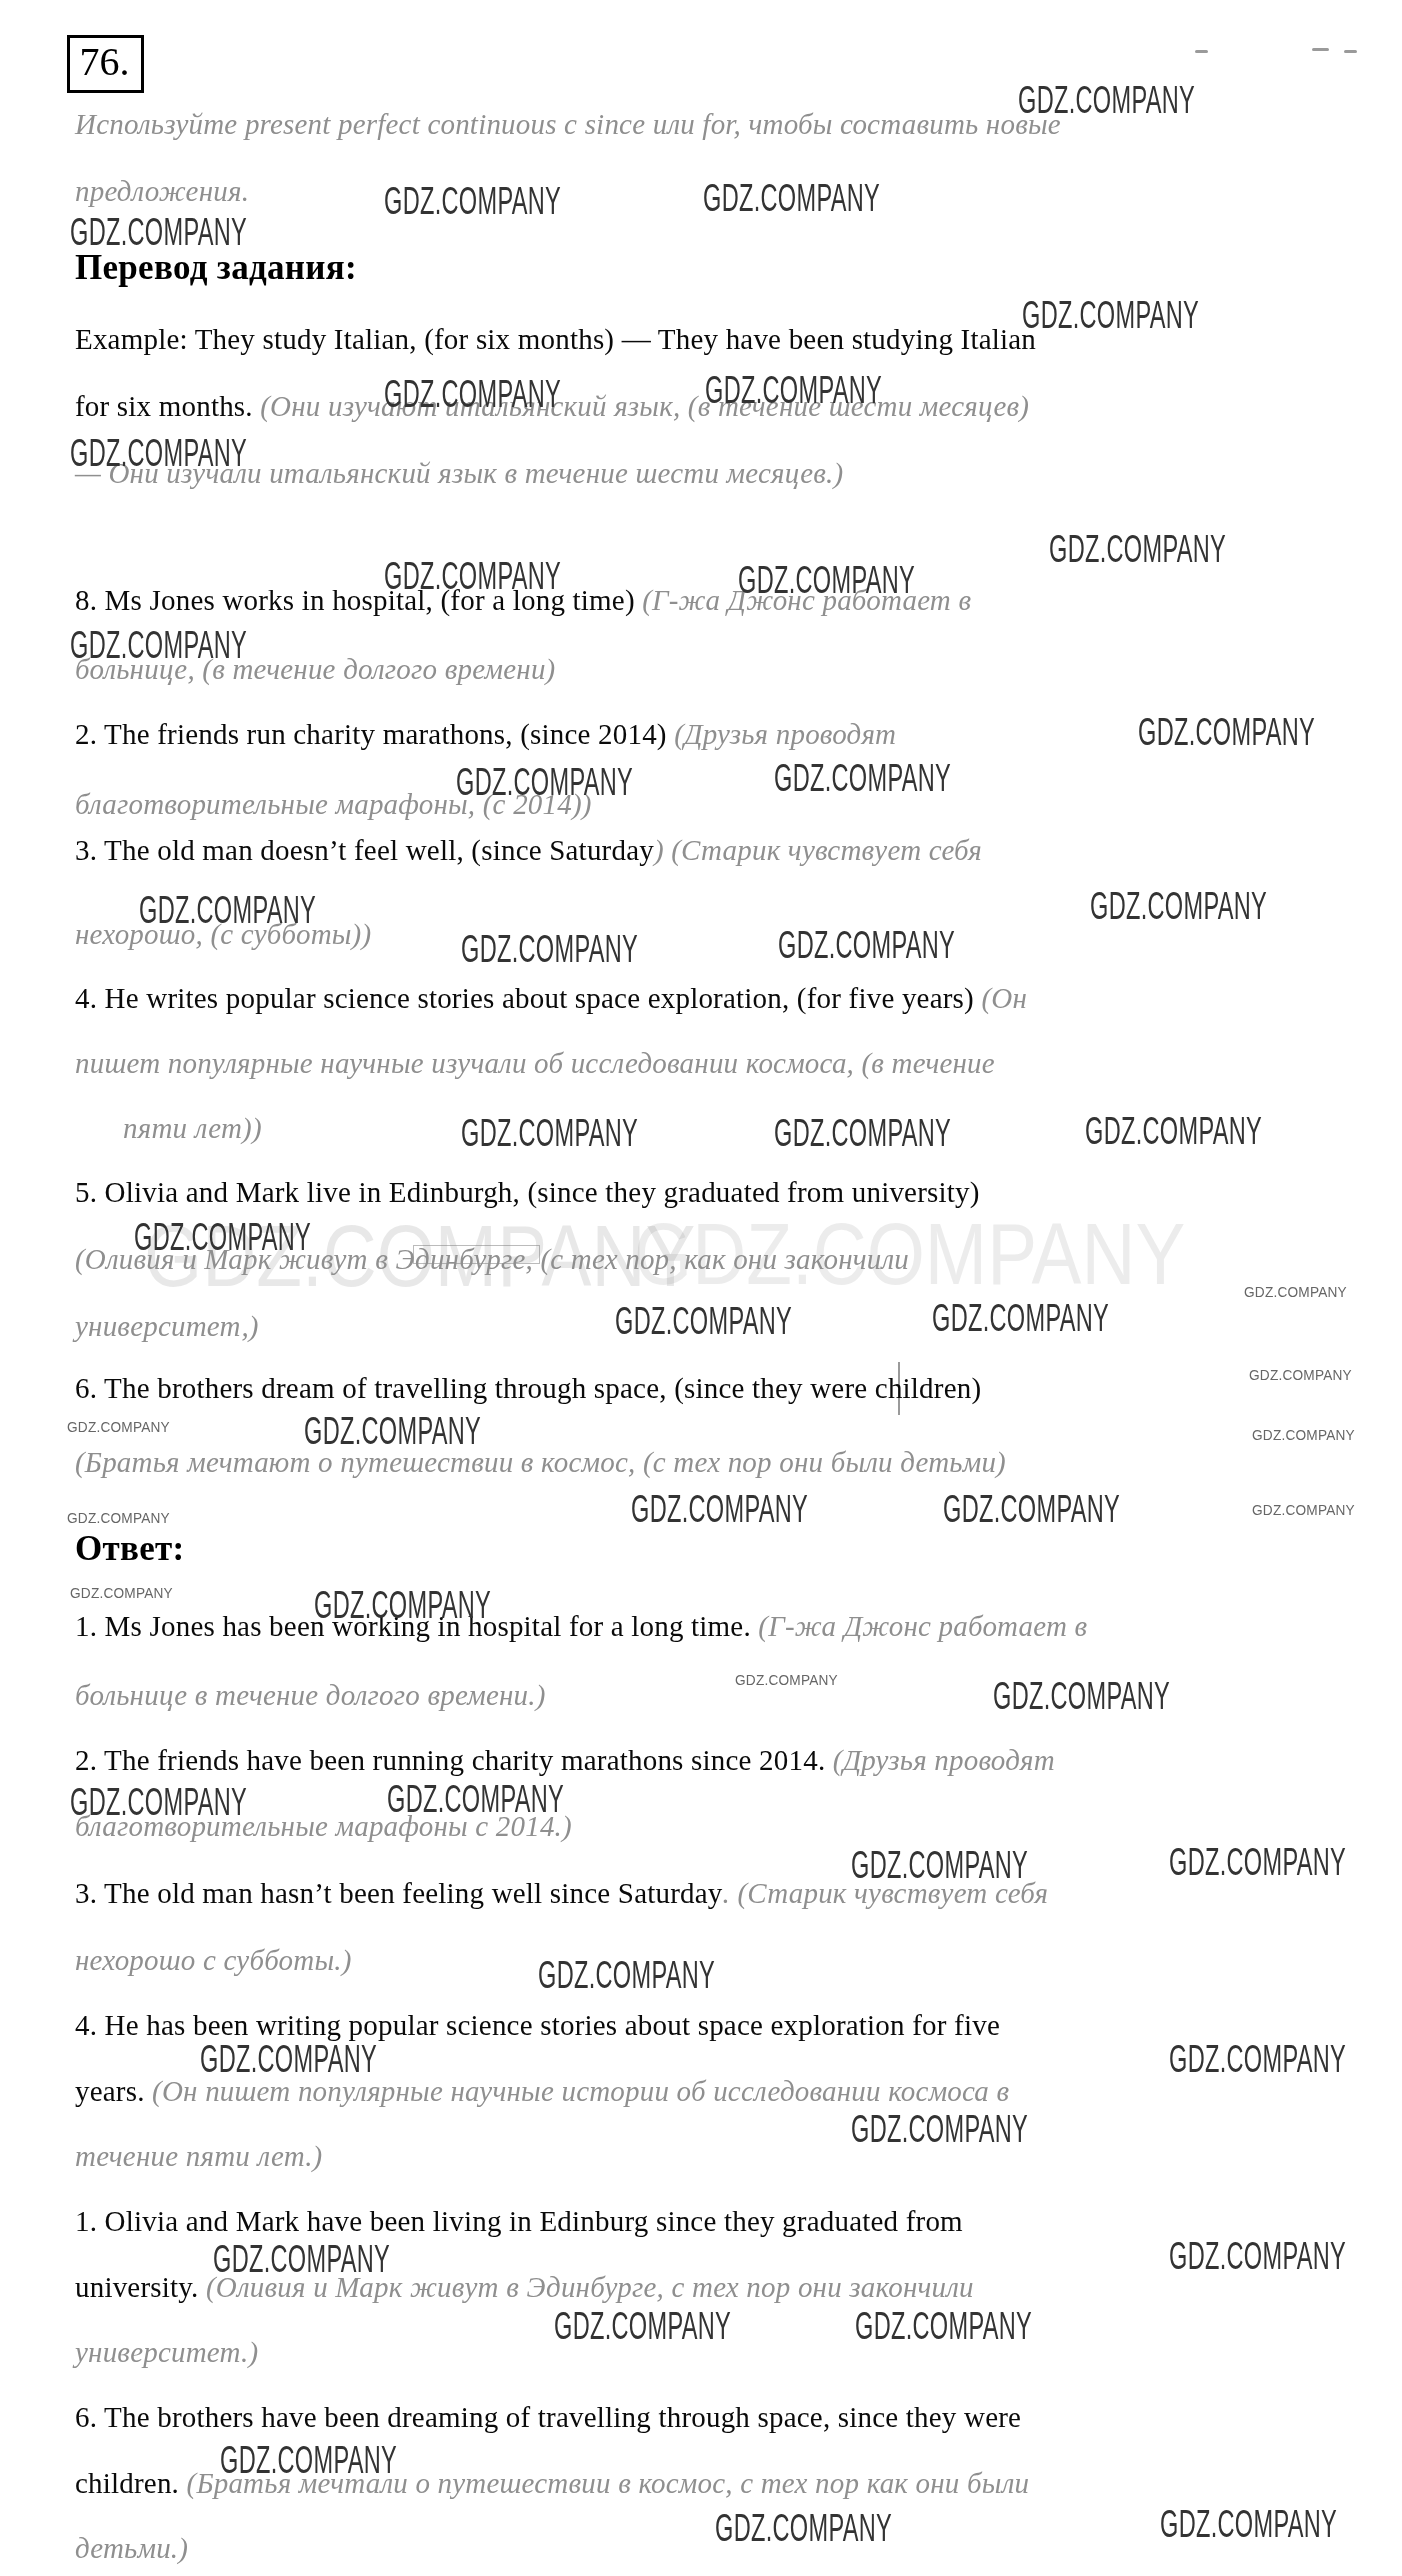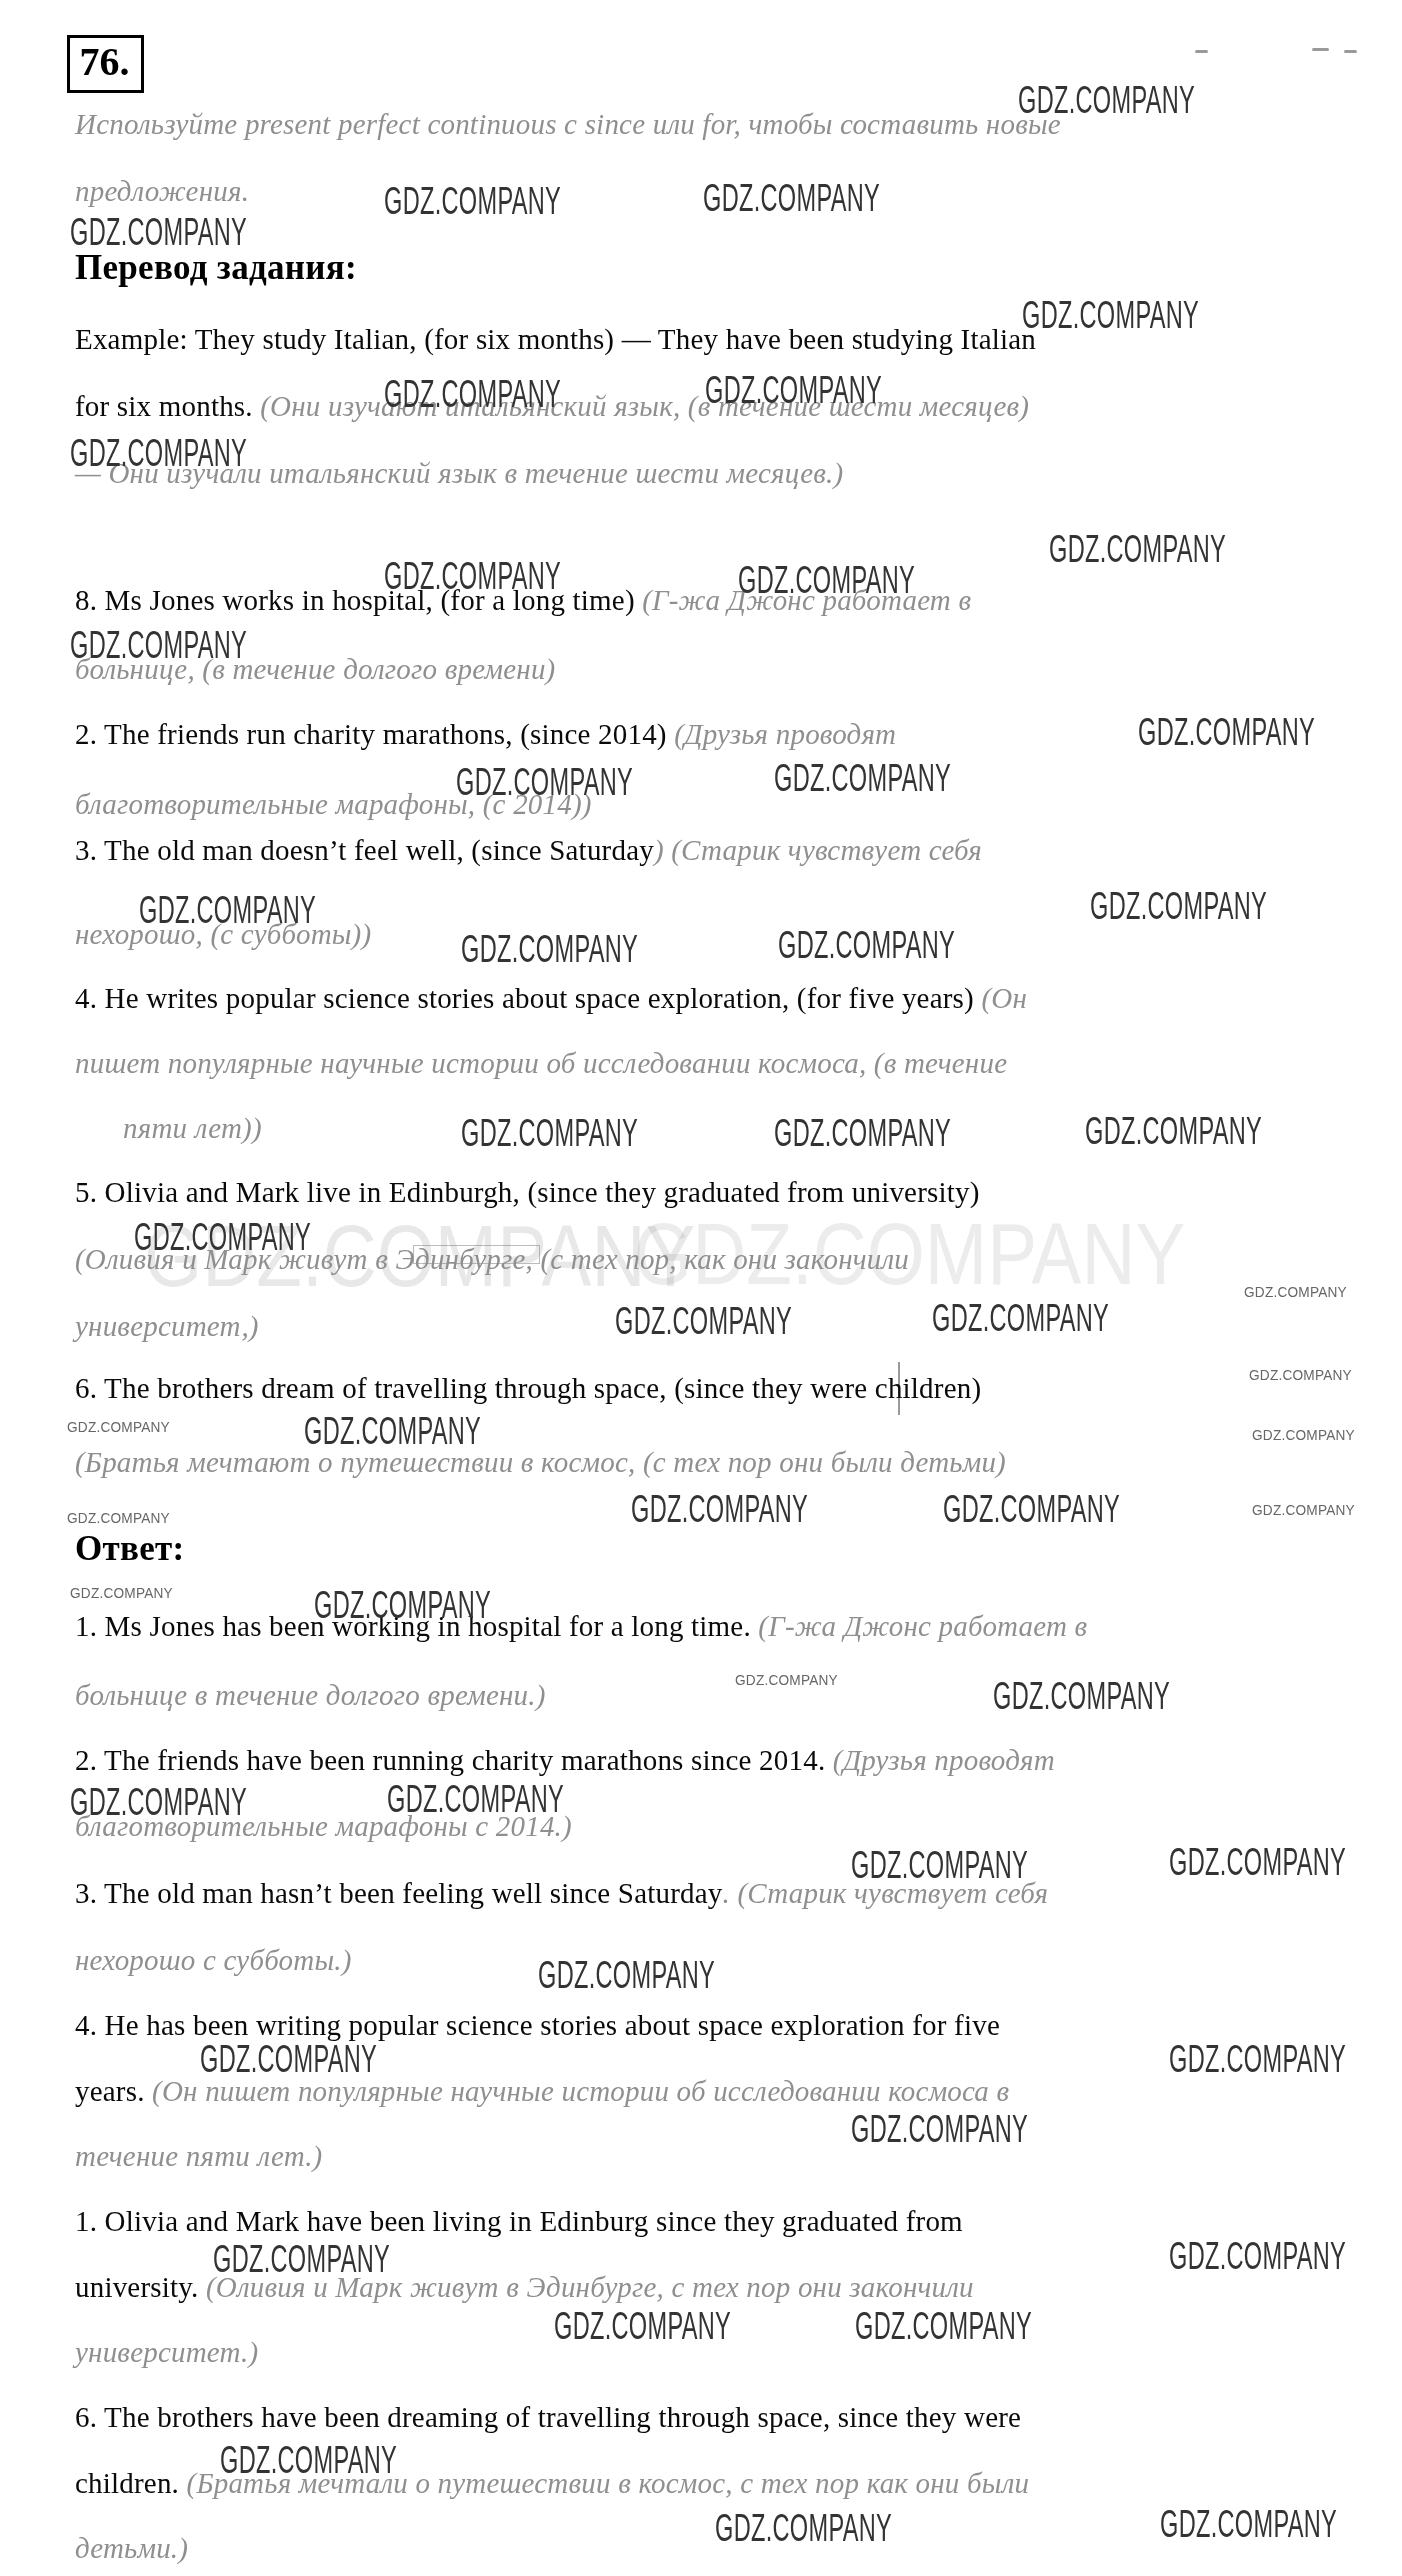--- a/index.html
+++ b/index.html
@@ -6,21 +6,21 @@
   body{
     width:1402px;height:2576px;position:relative;background:#ffffff;
     font-family:"Liberation Serif", serif;overflow:hidden;
   }
   .ln{position:absolute;left:75px;white-space:nowrap;font-size:29px;color:#0a0a0a;letter-spacing:0.2px;line-height:1.15;}
   .en{color:#0a0a0a;}
   .ru{font-style:italic;color:#8f8f8f;}
   .hd{font-weight:bold;font-size:35px;color:#000;letter-spacing:0.3px;}
   .numbox{
     position:absolute;left:67px;top:35px;border:3.8px solid #000;
-    padding:0px 11.5px 3.8px 9.6px;font-size:40px;font-weight:bold;color:#000;
+    padding:0px 11.5px 3.8px 9.6px;font-size:40px;font-weight:normal;color:#000;
     font-family:"Liberation Serif", serif;line-height:1.2;background:#fff;
   }
   .wm{
     position:absolute;font-family:"Liberation Sans", sans-serif;font-size:38px;
     color:#333;transform:scaleX(0.62);transform-origin:left top;
     white-space:nowrap;font-weight:400;line-height:1;letter-spacing:0.5px;
   }
   .wm.sm{font-size:14.4px;color:#666;transform:scaleX(0.95);letter-spacing:0.2px;}
   .dash{position:absolute;height:2.9px;background:#9a9a9a;border-radius:1.9px;}
   .vline{position:absolute;width:1.9px;background:#9a9a9a;}
@@ -79,21 +79,21 @@
   <span class="en">3. The old man doesn’t feel well, (since Saturday</span><span class="ru">) (Старик чувствует себя</span>
 </div>
 <div class="ln" style="top:918px;">
   <span class="ru">нехорошо, (с субботы))</span>
 </div>
 
 <div class="ln" style="top:982px;">
   <span class="en">4. He writes popular science stories about space exploration, (for five years) </span><span class="ru">(Он</span>
 </div>
 <div class="ln" style="top:1047px;">
-  <span class="ru">пишет популярные научные истории об исследовании космоса, (в течение</span>
+  <span class="ru">пишет популярные научные изучали об исследовании космоса, (в течение</span>
 </div>
 <div class="ln" style="top:1112px;margin-left:48px;">
   <span class="ru">пяти лет))</span>
 </div>
 
 <div class="ln" style="top:1176px;">
   <span class="en">5. Olivia and Mark live in Edinburgh, (since they graduated from university)</span>
 </div>
 
 <div class="ghost" style="left:144px;top:1212px;">GDZ.COMPANY</div>

